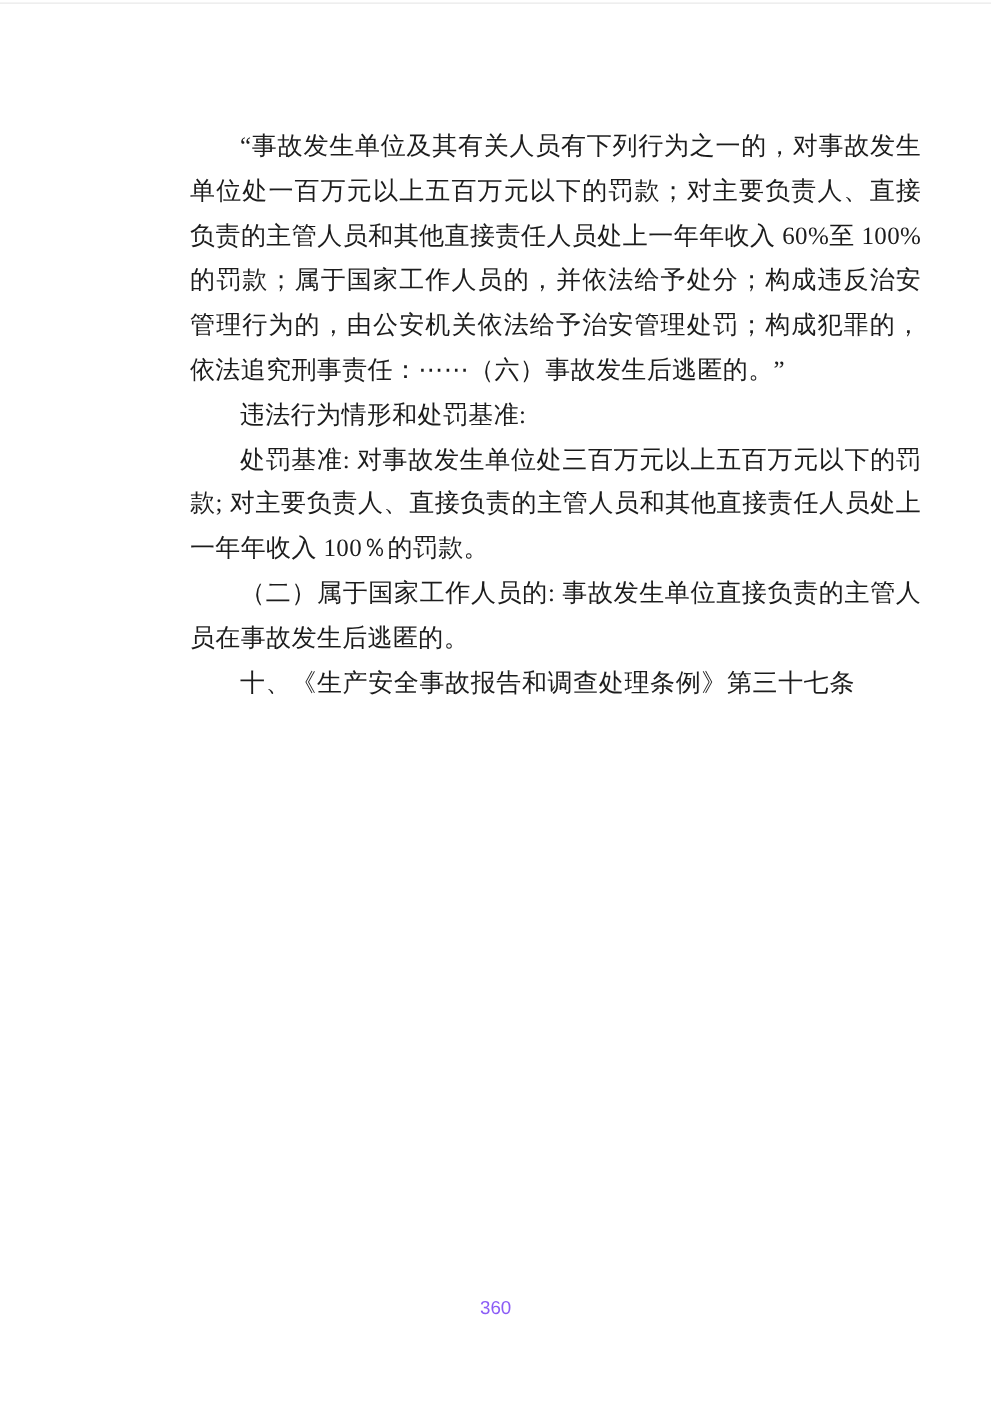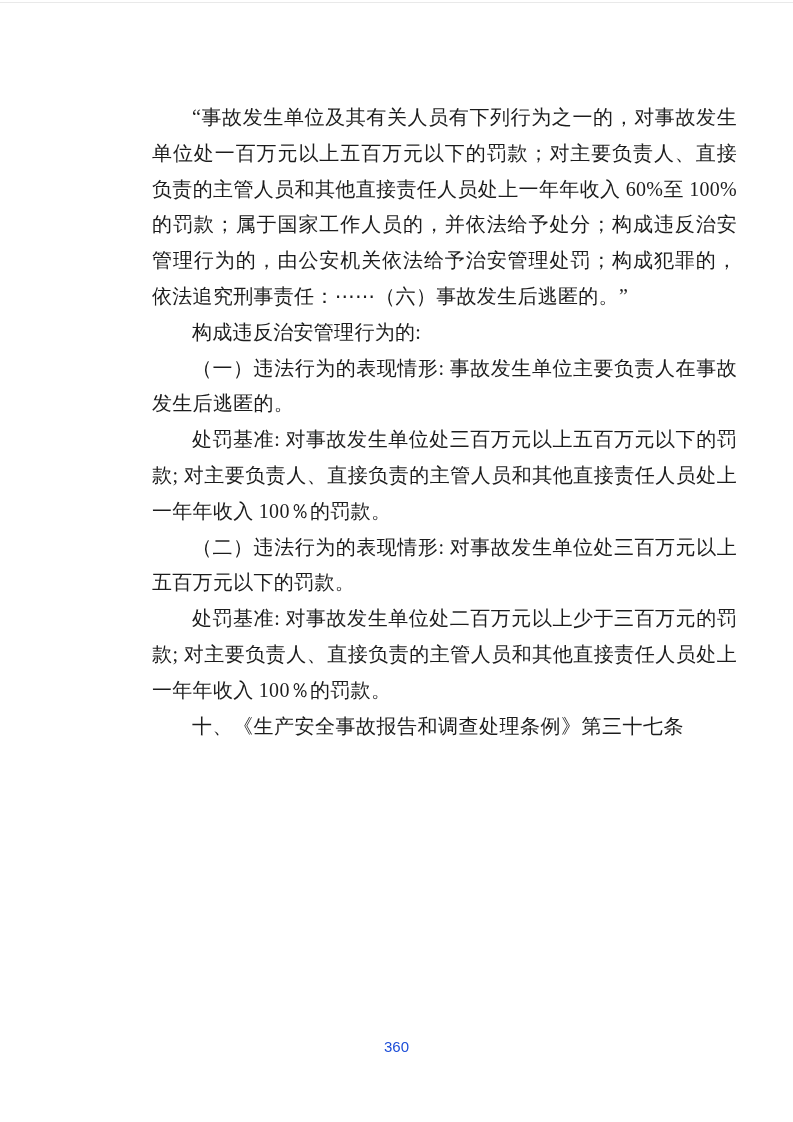--- a/index.html
+++ b/index.html
@@ -48,32 +48,30 @@
     letter-spacing: 0.5px;
   }
   .page-number {
     position: absolute;
     top: 1036px;
     left: 0;
     width: 100%;
     text-align: center;
     font-family: "Liberation Sans", "DejaVu Sans", sans-serif;
     font-size: 15px;
-    color: #1d4ed8;
+    color: #8b5cf6;
     line-height: 22px;
   }
 </style>
 </head>
 <body>
 
 <div class="page">
   <div class="page-top-edge"></div>
   <div class="doc-body">
       <p class="para">“事故发生单位及其有关人员有下列行为之一的，对事故发生单位处一百万元以上五百万元以下的罚款；对主要负责人、直接负责的主管人员和其他直接责任人员处上一年年收入 60%至 100%的罚款；属于国家工作人员的，并依法给予处分；构成违反治安管理行为的，由公安机关依法给予治安管理处罚；构成犯罪的，依法追究刑事责任：⋯⋯（六）事故发生后逃匿的。”</p>
-      <p class="para">构成违反治安管理行为的:</p>
-      <p class="para">（一）违法行为的表现情形: 事故发生单位主要负责人在事故发生后逃匿的。</p>
+      <p class="para">违法行为情形和处罚基准:</p>
       <p class="para">处罚基准: 对事故发生单位处三百万元以上五百万元以下的罚款; 对主要负责人、直接负责的主管人员和其他直接责任人员处上一年年收入 100％的罚款。</p>
-      <p class="para">（二）违法行为的表现情形: 对事故发生单位处三百万元以上五百万元以下的罚款。</p>
-      <p class="para">处罚基准: 对事故发生单位处二百万元以上少于三百万元的罚款; 对主要负责人、直接负责的主管人员和其他直接责任人员处上一年年收入 100％的罚款。</p>
+      <p class="para">（二）属于国家工作人员的: 事故发生单位直接负责的主管人员在事故发生后逃匿的。</p>
       <p class="para heading">十、《生产安全事故报告和调查处理条例》第三十七条</p>
     </div>
   <div class="page-number">360</div>
 </div>
 
 </body></html>

